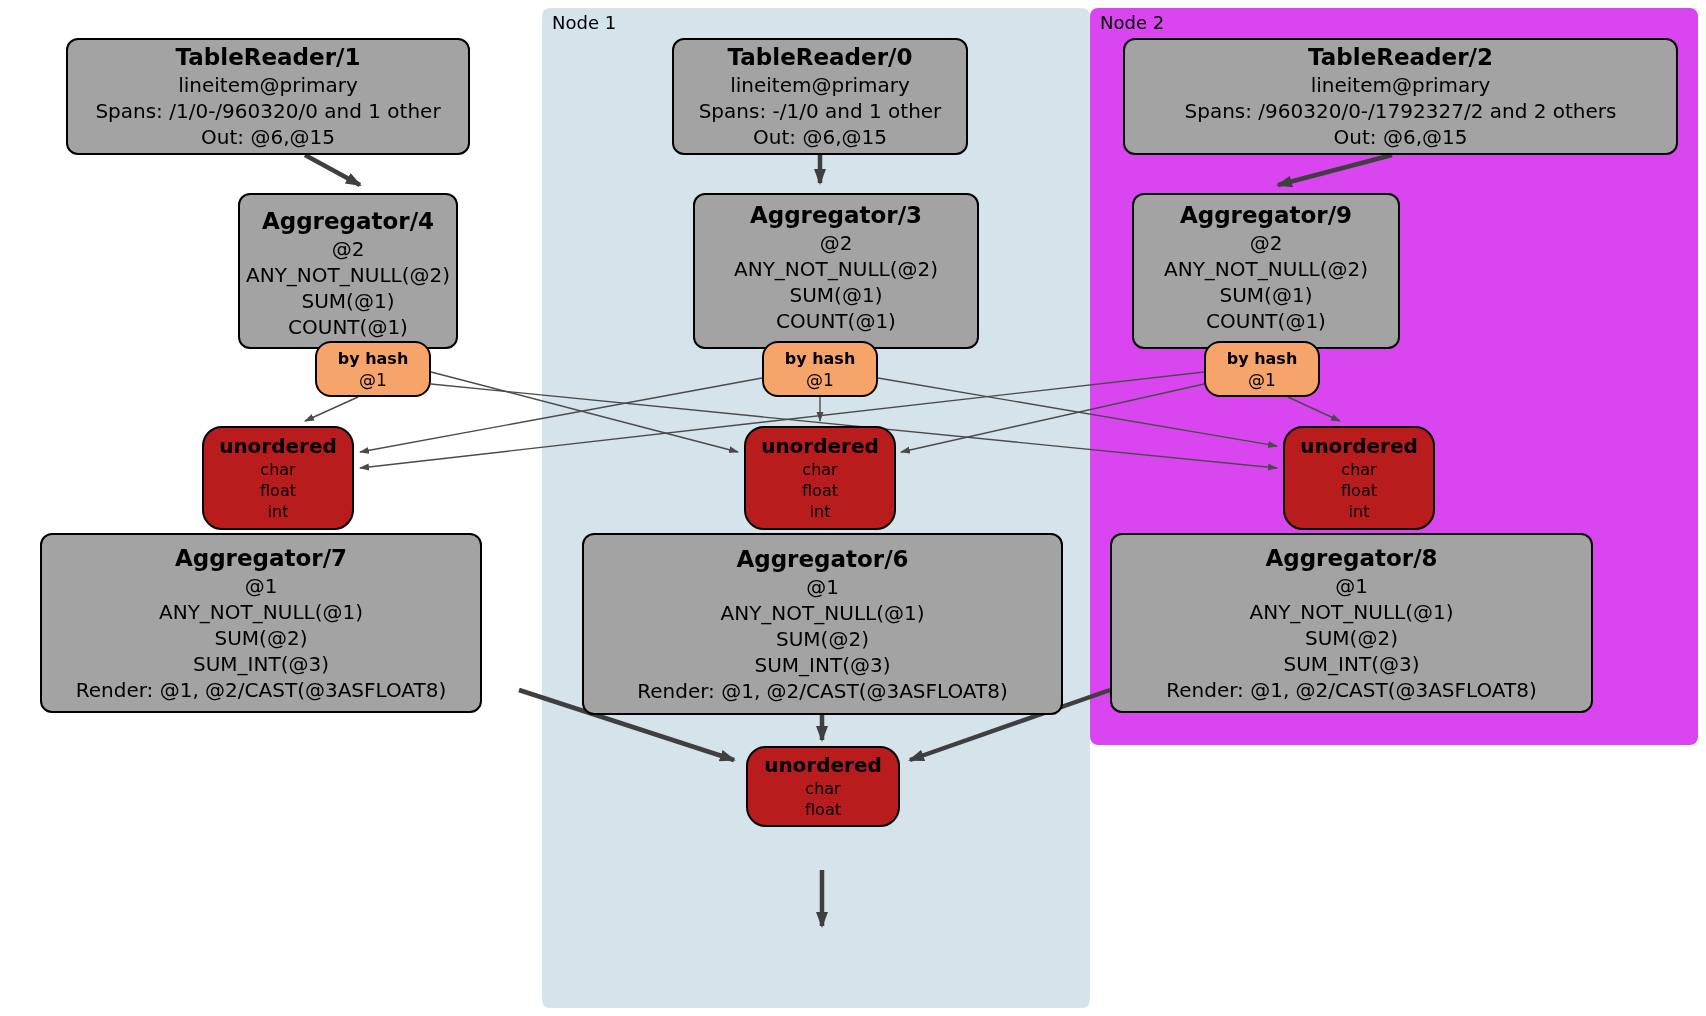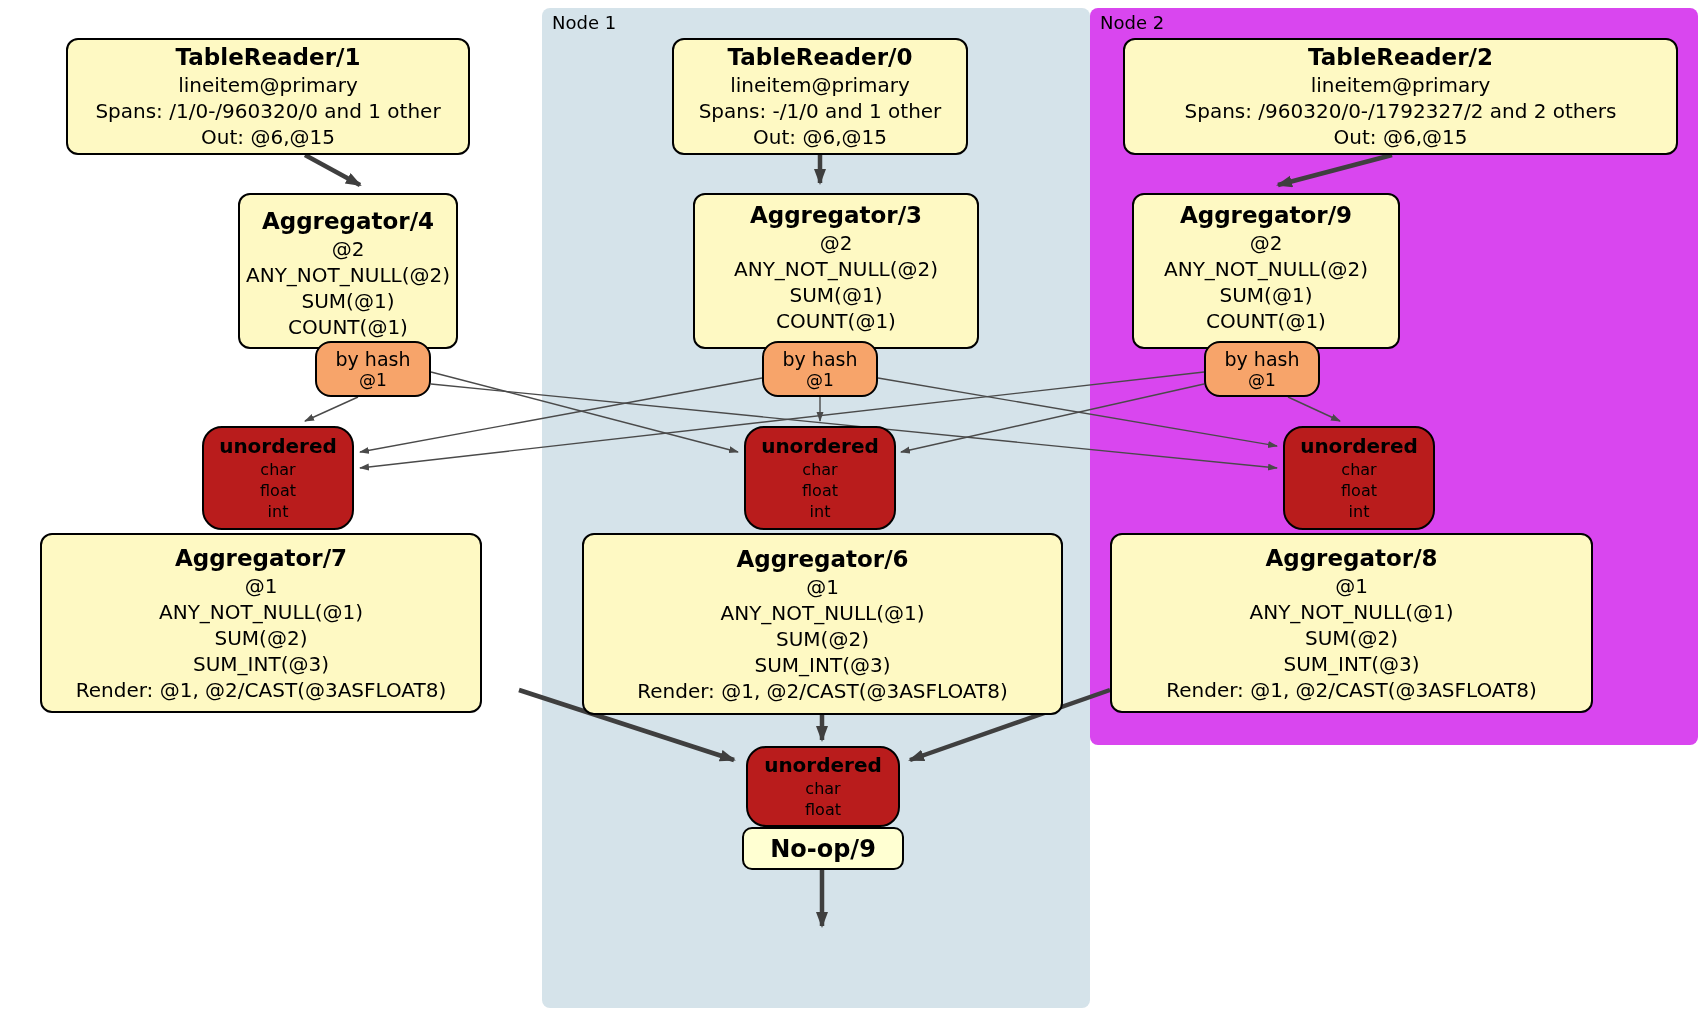--- a/index.html
+++ b/index.html
@@ -9,33 +9,33 @@
     color:#000;overflow:hidden;background:#ffffff;
   }
   .region{position:absolute;border-radius:8px;z-index:0;}
   .region-label{position:absolute;left:10px;top:4px;font-size:18px;color:#000;white-space:nowrap;}
   .region.r3{left:8px;top:8px;width:534px;height:737px;background:#fcdfd2;}
   .region.r1{left:542px;top:8px;width:548px;height:1000px;background:#d5e3ea;}
   .region.r2{left:1090px;top:8px;width:608px;height:737px;background:#d946ef;}
   svg.edges{position:absolute;left:0;top:0;z-index:1;}
   .box{
     position:absolute;z-index:2;box-sizing:border-box;
-    background:#fef9c3;border:2px solid #000;border-radius:12px;
+    background:#a3a3a3;border:2px solid #000;border-radius:12px;
     display:flex;flex-direction:column;align-items:center;justify-content:center;
     text-align:center;padding:2px 8px;
   }
   .box .title{font-weight:bold;font-size:23px;line-height:29px;white-space:nowrap;}
   .box .line{font-size:20px;line-height:26px;white-space:nowrap;}
   .router{
     position:absolute;z-index:3;box-sizing:border-box;
     background:#f7a46a;border:2px solid #000;border-radius:16px;
     display:flex;flex-direction:column;align-items:center;justify-content:center;
     text-align:center;
   }
-  .router .title{font-weight:normal;font-size:19px;line-height:22px;white-space:nowrap;}
+  .router .title{font-weight:bold;font-size:16px;line-height:22px;white-space:nowrap;}
   .router .line{font-size:17px;line-height:20px;white-space:nowrap;}
   .sync{
     position:absolute;z-index:3;box-sizing:border-box;
     background:#b91c1c;border:2px solid #000;border-radius:20px;
     display:flex;flex-direction:column;align-items:center;justify-content:center;
     text-align:center;
   }
   .sync .title{font-weight:bold;font-size:20px;line-height:25px;white-space:nowrap;}
   .sync .line{font-size:16px;line-height:21px;white-space:nowrap;}
   .pill{
@@ -161,23 +161,20 @@
     <div class="line">SUM_INT(@3)</div>
     <div class="line">Render: @1, @2/CAST(@3ASFLOAT8)</div>
   </div>
 
   <div class="sync" style="left:746px;top:746px;width:154px;height:81px">
     <div class="title">unordered</div>
     <div class="line">char</div>
     <div class="line">float</div>
   </div>
 
-  <div class="pill" style="left:742px;top:827px;width:162px;height:43px">
-    <div class="title">No-op/9</div>
-  </div>
 
 
   <div class="box" style="left:1123px;top:38px;width:555px;height:117px">
     <div class="title">TableReader/2</div>
     <div class="line">lineitem@primary</div>
     <div class="line">Spans: /960320/0-/1792327/2 and 2 others</div>
     <div class="line">Out: @6,@15</div>
   </div>
 
   <div class="box" style="left:1132px;top:193px;width:268px;height:156px;justify-content:flex-start;padding-top:6px">

